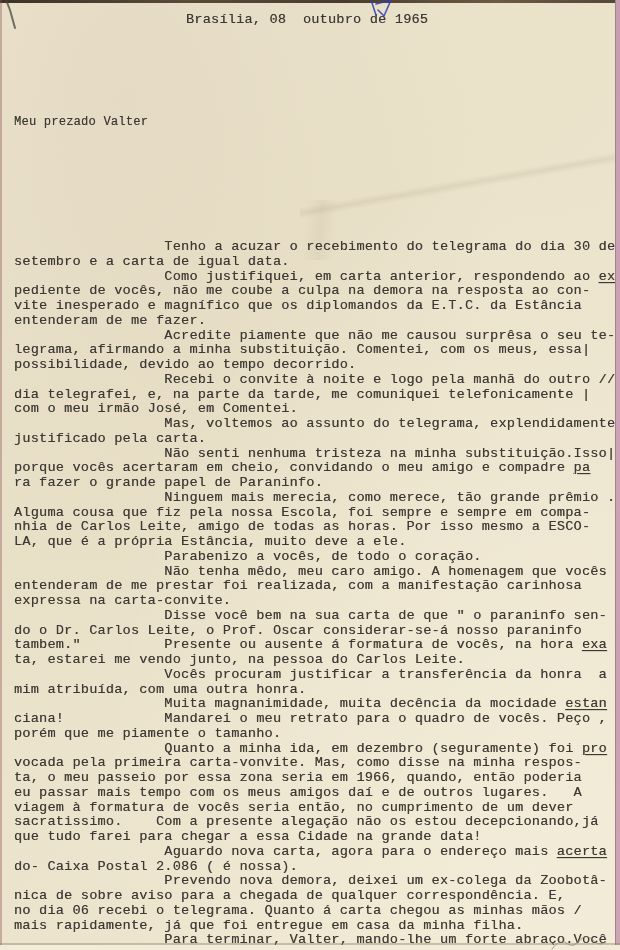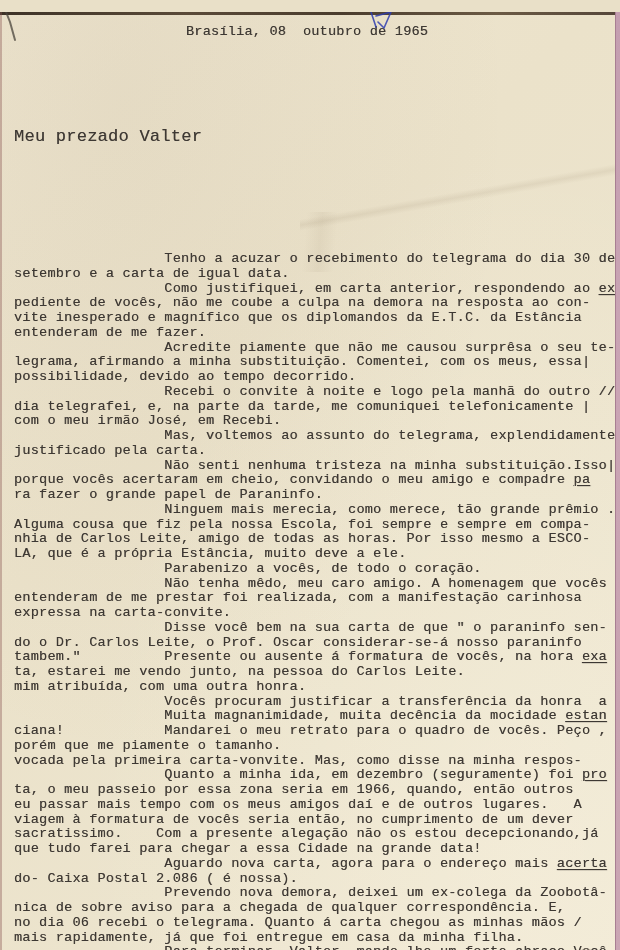--- a/index.html
+++ b/index.html
@@ -7,21 +7,20 @@
     width:620px;height:950px;position:relative;overflow:hidden;
     font-family:"Liberation Mono","DejaVu Sans Mono",monospace;
     background:#e9e0c8;
   }
   .paper{
     position:absolute;inset:0;
     background:
       radial-gradient(ellipse at 20% 10%, rgba(120,100,70,0.07), transparent 55%),
       radial-gradient(ellipse at 85% 90%, rgba(255,250,235,0.25), transparent 60%),
       linear-gradient(135deg,#eee5cf 0%,#ebe2ca 38%,#ece4cd 68%,#f0e8d3 100%);
-    margin-top: 12px;
   }
   .crease1{
     position:absolute;left:300px;top:140px;width:320px;height:90px;
     background:linear-gradient(170deg,transparent 46%,rgba(120,100,70,0.10) 50%,transparent 54%);
     pointer-events:none;
   }
   .crease2{
     position:absolute;left:60px;top:200px;width:520px;height:60px;
     background:linear-gradient(95deg,transparent 47%,rgba(120,100,70,0.07) 50%,transparent 53%);
     pointer-events:none;
@@ -50,21 +49,21 @@
   .typed{
     color:#3d3833;
     text-shadow:0.3px 0.3px 0.6px rgba(56,50,43,0.55);
   }
   .date-line{
     position:absolute;left:186px;top:12px;
     font-size:13.5px;letter-spacing:0.25px;white-space:pre;
   }
   .salutation{
     position:absolute;left:14px;top:115px;
-    font-size:17px;letter-spacing:0.25px;white-space:pre;text-align:center;
+    font-size:12px;letter-spacing:0.25px;white-space:pre;text-align:center;
   }
   .body-block{
     position:absolute;left:14px;top:240px;width:596px;
     font-size:13.5px;line-height:14.75px;letter-spacing:0.25px;
   }
   .body-block div{white-space:pre;}
   .body-block u{text-decoration-thickness:1px;text-underline-offset:2px;}
   svg.overlay{position:absolute;inset:0;pointer-events:none;}
 </style>
 </head>
@@ -83,46 +82,46 @@
       <div>setembro e a carta de igual data.</div>
       <div>                  Como justifiquei, em carta anterior, respondendo ao <u>ex</u></div>
       <div>pediente de vocês, não me coube a culpa na demora na resposta ao con-</div>
       <div>vite inesperado e magnífico que os diplomandos da E.T.C. da Estância</div>
       <div>entenderam de me fazer.</div>
       <div>                  Acredite piamente que não me causou surprêsa o seu te-</div>
       <div>legrama, afirmando a minha substituição. Comentei, com os meus, essa|</div>
       <div>possibilidade, devido ao tempo decorrido.</div>
       <div>                  Recebi o convite à noite e logo pela manhã do outro //</div>
       <div>dia telegrafei, e, na parte da tarde, me comuniquei telefonicamente |</div>
-      <div>com o meu irmão José, em Recebi.</div>
+      <div>com o meu irmão José, em Comentei.</div>
       <div>                  Mas, voltemos ao assunto do telegrama, explendidamente</div>
       <div>justificado pela carta.</div>
       <div>                  Não senti nenhuma tristeza na minha substituição.Isso|</div>
       <div>porque vocês acertaram em cheio, convidando o meu amigo e compadre <u>pa</u></div>
       <div>ra fazer o grande papel de Paraninfo.</div>
       <div>                  Ninguem mais merecia, como merece, tão grande prêmio .</div>
       <div>Alguma cousa que fiz pela nossa Escola, foi sempre e sempre em compa-</div>
       <div>nhia de Carlos Leite, amigo de todas as horas. Por isso mesmo a ESCO-</div>
       <div>LA, que é a própria Estância, muito deve a ele.</div>
       <div>                  Parabenizo a vocês, de todo o coração.</div>
       <div>                  Não tenha mêdo, meu caro amigo. A homenagem que vocês</div>
       <div>entenderam de me prestar foi realizada, com a manifestação carinhosa</div>
       <div>expressa na carta-convite.</div>
       <div>                  Disse você bem na sua carta de que " o paraninfo sen-</div>
       <div>do o Dr. Carlos Leite, o Prof. Oscar considerar-se-á nosso paraninfo</div>
       <div>tambem."          Presente ou ausente á formatura de vocês, na hora <u>exa</u></div>
       <div>ta, estarei me vendo junto, na pessoa do Carlos Leite.</div>
+      <div>                  Vocês procuram justificar a transferência da honra  a</div>
       <div>mim atribuída, com uma outra honra.</div>
-      <div>                  Vocês procuram justificar a transferência da honra  a</div>
       <div>                  Muita magnanimidade, muita decência da mocidade <u>estan</u></div>
       <div>ciana!            Mandarei o meu retrato para o quadro de vocês. Peço ,</div>
       <div>porém que me piamente o tamanho.</div>
+      <div>                  Quanto a minha ida, em dezembro (seguramente) foi <u>pro</u></div>
       <div>vocada pela primeira carta-vonvite. Mas, como disse na minha respos-</div>
-      <div>                  Quanto a minha ida, em dezembro (seguramente) foi <u>pro</u></div>
-      <div>ta, o meu passeio por essa zona seria em 1966, quando, então outros</div>
+      <div>ta, o meu passeio por essa zona seria em 1966, quando, então poderia</div>
       <div>eu passar mais tempo com os meus amigos daí e de outros lugares.   A</div>
       <div>viagem à formatura de vocês seria então, no cumprimento de um dever</div>
       <div>sacratissimo.    Com a presente alegação não os estou decepcionando,já</div>
       <div>que tudo farei para chegar a essa Cidade na grande data!</div>
       <div>                  Aguardo nova carta, agora para o endereço mais <u>acerta</u></div>
       <div>do- Caixa Postal 2.086 ( é nossa).</div>
       <div>                  Prevendo nova demora, deixei um ex-colega da Zoobotâ-</div>
       <div>nica de sobre aviso para a chegada de qualquer correspondência. E,</div>
       <div>no dia 06 recebi o telegrama. Quanto á carta chegou as minhas mãos /</div>
       <div>mais rapidamente, já que foi entregue em casa da minha filha.</div>

